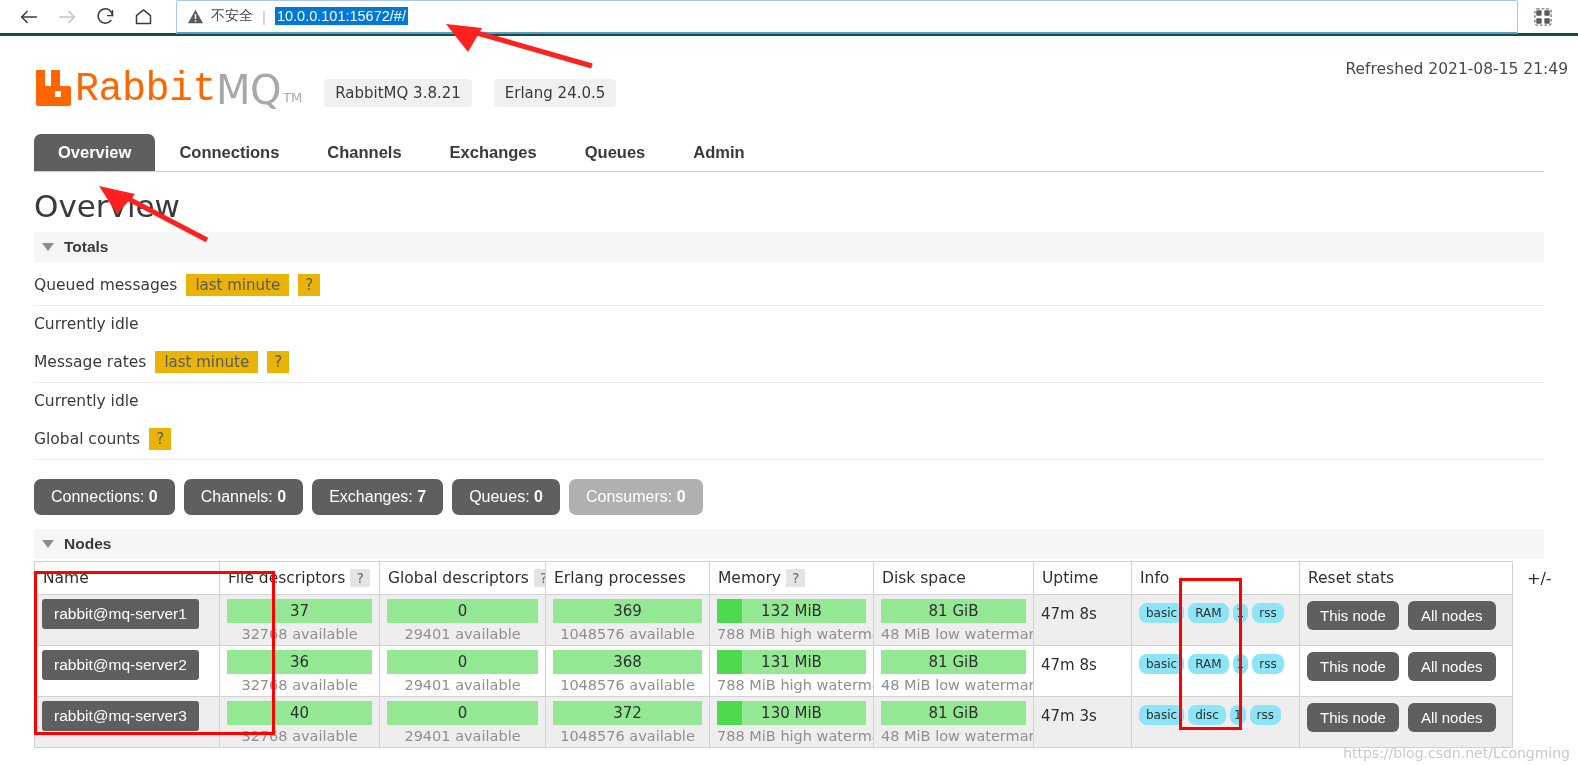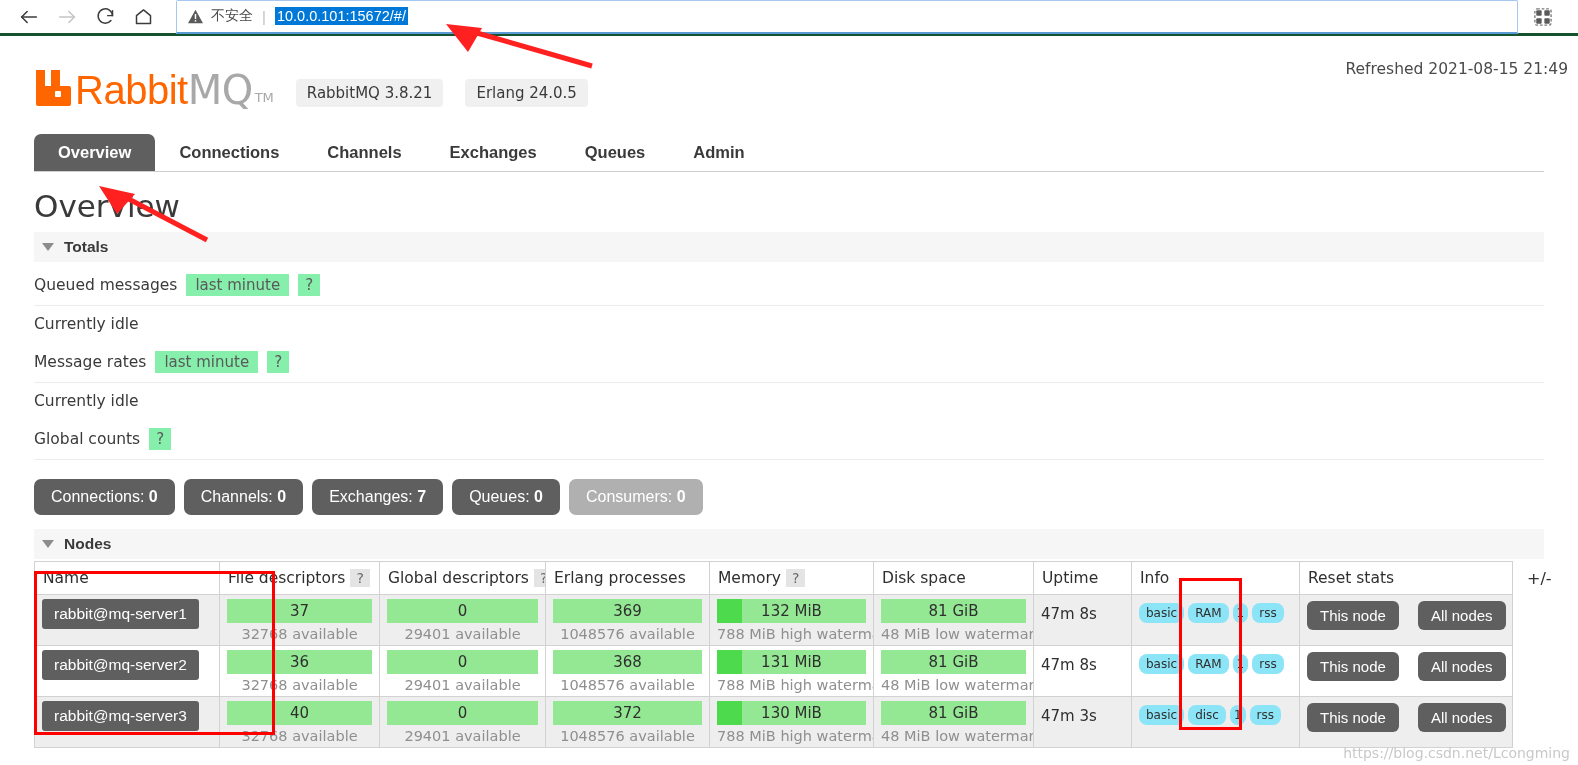--- a/index.html
+++ b/index.html
@@ -95,21 +95,21 @@
     height: 74px;
   }
   .logo-mark {
     width: 38px; height: 38px;
     margin-right: 3px;
     margin-bottom: 4px;
   }
   .logo-rabbit {
     font-size: 40px;
     color: #ff6600;
-    font-family: Liberation Sans, sans-serif;
+    font-family: Liberation Mono, monospace;
     line-height: 1;
     letter-spacing: -0.5px;
   }
   .logo-mq {
     font-size: 40px;
     color: #a8a8a8;
     font-family: "DejaVu Sans", sans-serif;
     line-height: 1;
     letter-spacing: -0.5px;
   }
@@ -186,21 +186,21 @@
   .totals-row {
     display: flex;
     align-items: center;
     padding: 10px 0 9px 0;
     font-size: 15.5px;
     color: #3a3a3a;
     border-bottom: 1px solid #ececec;
     font-family: "DejaVu Sans", sans-serif;
   }
   .chip {
-    background: #86efac;
+    background: #eab308;
     color: #5a5a5a;
     padding: 2px 7px;
     margin-left: 9px;
     font-size: 15px;
     font-family: "DejaVu Sans", sans-serif;
   }
   .chip.q { padding: 2px 9px; }
   .idle-row {
     padding: 9px 0 8px 0;
     font-size: 15.5px;
@@ -326,21 +326,21 @@
     border-radius: 8px;
     padding: 3px 7px;
     font-size: 12px;
     white-space: nowrap;
     overflow: hidden;
     cursor: pointer;
   }
   .info-badge.narrow { padding: 3px 4px; }
   .reset-btns {
     display: flex;
-    gap: 19px;
+    gap: 9px;
     padding-top: 2px;
   }
   .btn-dark {
     background: #5f5f5f;
     color: #ffffff;
     border-radius: 6px;
     padding: 6px 13px;
     font-size: 15px;
     font-family: "Liberation Sans", sans-serif;
     white-space: nowrap;

